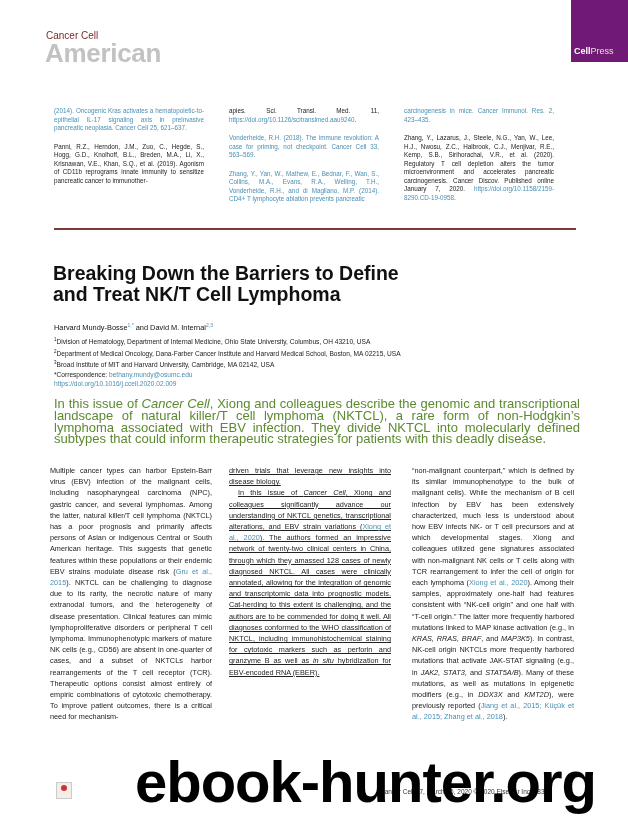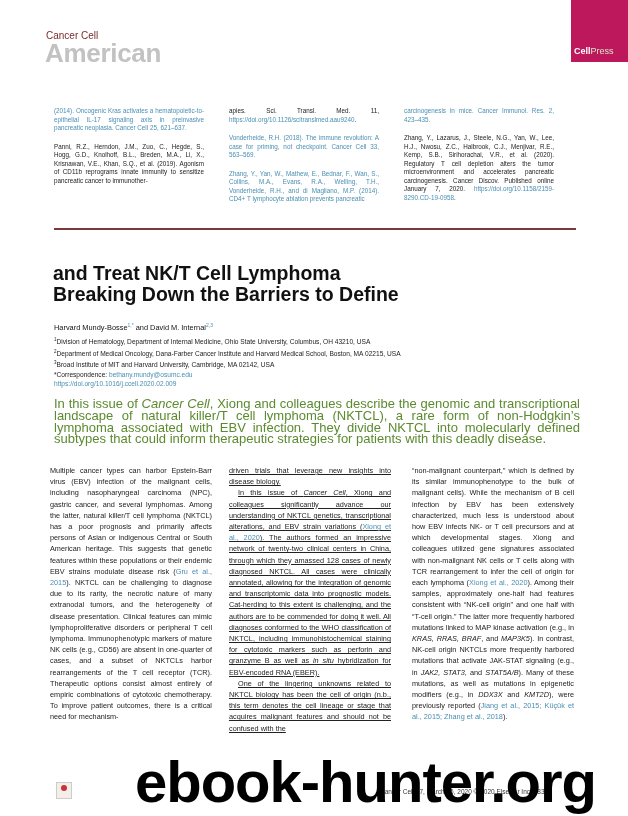--- a/index.html
+++ b/index.html
@@ -1,20 +1,20 @@
 <!DOCTYPE html>
 <html><head>
 <meta charset="utf-8">
 <style>
   html, body { margin: 0; padding: 0; background: #ffffff; }
   body { width: 628px; height: 816px; position: relative; overflow: hidden; font-family: "Liberation Sans", sans-serif; color: #222; }
   .abs { position: absolute; }
   .journal { left: 46px; top: 30px; font-size: 10px; color: #7a2a2a; }
   .section { left: 45px; top: 38px; font-size: 26px; font-weight: bold; color: #c2c2c2; letter-spacing: -0.3px; }
-  .cellpress { left: 571px; top: 0; width: 57px; height: 62px; background: #be185d; }
+  .cellpress { left: 571px; top: 0; width: 57px; height: 62px; background: #701a75; }
   .cellpress span { position: absolute; bottom: 6px; left: 3px; font-size: 9px; color: #fff; }
   .cellpress b { font-weight: bold; }
   .cellpress i { font-style: normal; color: #d8e8c8; }
   .refcol { top: 107px; width: 150px; font-size: 6.3px; line-height: 8.5px; text-align: justify; }
   .refcol p { margin: 0 0 10px 0; }
   .link { color: #4a8fb3; }
   .rule { left: 54px; top: 228px; width: 522px; height: 1.5px; background: #7a3a3a; }
   .title { left: 53px; top: 263px; font-size: 19.5px; font-weight: bold; line-height: 21px; color: #111; }
   .authors { left: 54px; top: 322px; font-size: 7.4px; color: #111; }
   .authors sup { font-size: 5px; color: #4a8fb3; }
@@ -48,22 +48,22 @@
   <p class="link">Zhang, Y., Yan, W., Mathew, E., Bednar, F., Wan, S., Collins, M.A., Evans, R.A., Welling, T.H., Vonderheide, R.H., and di Magliano, M.P. (2014). CD4+ T lymphocyte ablation prevents pancreatic</p>
 </div>
 <div class="abs refcol" style="left:404px;">
   <p class="link">carcinogenesis in mice. Cancer Immunol. Res. 2, 423–435.</p>
   <p><span>Zhang, Y., Lazarus, J., Steele, N.G., Yan, W., Lee, H.J., Nwosu, Z.C., Halbrook, C.J., Menjivar, R.E., Kemp, S.B., Sirihorachai, V.R., et al. (2020). Regulatory T cell depletion alters the tumor microenvironment and accelerates pancreatic carcinogenesis. Cancer Discov. Published online January 7, 2020. </span><span class="link">https://doi.org/10.1158/2159-8290.CD-19-0958</span><span>.</span></p>
 </div>
 
 <div class="abs rule"></div>
 
 <div class="abs title">
+  <div>Breaking Down the Barriers to Define</div>
   <div>and Treat NK/T Cell Lymphoma</div>
-  <div>Breaking Down the Barriers to Define</div>
 </div>
 
 <div class="abs authors">
   <span>Harvard Mundy-Bosse</span><sup>1,*</sup><span> and </span><span>David M. Internal</span><sup>2,3</sup>
 </div>
 
 <div class="abs aff">
   <div><sup>1</sup><span>Division of Hematology, Department of Internal Medicine, Ohio State University, Columbus, OH 43210, USA</span></div>
   <div><sup>2</sup><span>Department of Medical Oncology, Dana-Farber Cancer Institute and Harvard Medical School, Boston, MA 02215, USA</span></div>
   <div><sup>3</sup><span>Broad Institute of MIT and Harvard University, Cambridge, MA 02142, USA</span></div>
@@ -74,21 +74,20 @@
 <div class="abs abstract">
   <span>In this issue of </span><i>Cancer Cell</i><span>, Xiong and colleagues describe the genomic and transcriptional landscape of natural killer/T cell lymphoma (NKTCL), a rare form of non-Hodgkin’s lymphoma associated with EBV infection. They divide NKTCL into molecularly defined subtypes that could inform therapeutic strategies for patients with this deadly disease.</span>
 </div>
 
 <div class="abs col" style="left:50px;">
   <p><span>Multiple cancer types can harbor Epstein-Barr virus (EBV) infection of the malignant cells, including nasopharyngeal carcinoma (NPC), gastric cancer, and several lymphomas. Among the latter, natural killer/T cell lymphoma (NKTCL) has a poor prognosis and primarily affects persons of Asian or indigenous Central or South American heritage. This suggests that genetic features within these populations or their endemic EBV strains modulate disease risk (</span><span class="link">Gru et al., 2015</span><span>). NKTCL can be challenging to diagnose due to its rarity, the necrotic nature of many extranodal tumors, and the heterogeneity of disease presentation. Clinical features can mimic lymphoproliferative disorders or peripheral T cell lymphoma. Immunophenotypic markers of mature NK cells (e.g., CD56) are absent in one-quarter of cases, and a subset of NKTCLs harbor rearrangements of the T cell receptor (TCR). Therapeutic options consist almost entirely of empiric combinations of cytotoxic chemotherapy. To improve patient outcomes, there is a critical need for mechanism-</span></p>
 </div>
 <div class="abs col" style="left:229px;text-decoration:underline;">
   <p>driven trials that leverage new insights into disease biology.</p>
   <p class="ind"><span>In this issue of </span><i>Cancer Cell</i><span>, Xiong and colleagues significantly advance our understanding of NKTCL genetics, transcriptional alterations, and EBV strain variations (</span><span class="link">Xiong et al., 2020</span><span>). The authors formed an impressive network of twenty-two clinical centers in China, through which they amassed 128 cases of newly diagnosed NKTCL. All cases were clinically annotated, allowing for the integration of genomic and transcriptomic data into prognostic models. Cat-herding to this extent is challenging, and the authors are to be commended for doing it well. All diagnoses conformed to the WHO classification of NKTCL, including immunohistochemical staining for cytotoxic markers such as perforin and granzyme B as well as </span><i>in situ</i><span> hybridization for EBV-encoded RNA (EBER).</span></p>
-  <p class="ind">One of the lingering unknowns related to NKTCL biology has been the cell of origin (n.b., this term denotes the cell lineage or stage that acquires malignant features and should not be confused with the</p>
 </div>
 <div class="abs col" style="left:412px;">
   <p><span>“non-malignant counterpart,” which is defined by its similar immunophenotype to the bulk of malignant cells). While the mechanism of B cell infection by EBV has been extensively characterized, much less is understood about how EBV infects NK- or T cell precursors and at which developmental stages. Xiong and colleagues utilized gene signatures associated with non-malignant NK cells or T cells along with TCR rearrangement to infer the cell of origin for each lymphoma (</span><span class="link">Xiong et al., 2020</span><span>). Among their samples, approximately one-half had features consistent with “NK-cell origin” and one half with “T-cell origin.” The latter more frequently harbored mutations linked to MAP kinase activation (e.g., in </span><i>KRAS, RRAS, BRAF</i><span>, and </span><i>MAP3K5</i><span>). In contrast, NK-cell origin NKTCLs more frequently harbored mutations that activate JAK-STAT signaling (e.g., in </span><i>JAK2, STAT3,</i><span> and </span><i>STAT5A/B</i><span>). Many of these mutations, as well as mutations in epigenetic modifiers (e.g., in </span><i>DDX3X</i><span> and </span><i>KMT2D</i><span>), were previously reported (</span><span class="link">Jiang et al., 2015; Küçük et al., 2015; Zhang et al., 2018</span><span>).</span></p>
 </div>
 
 <div class="abs footer">Cancer Cell 37, March 16, 2020 © 2020 Elsevier Inc. 283</div>
 <div class="abs badge"></div>
 <div class="abs watermark">ebook-hunter.org</div>
 
 </body></html>

